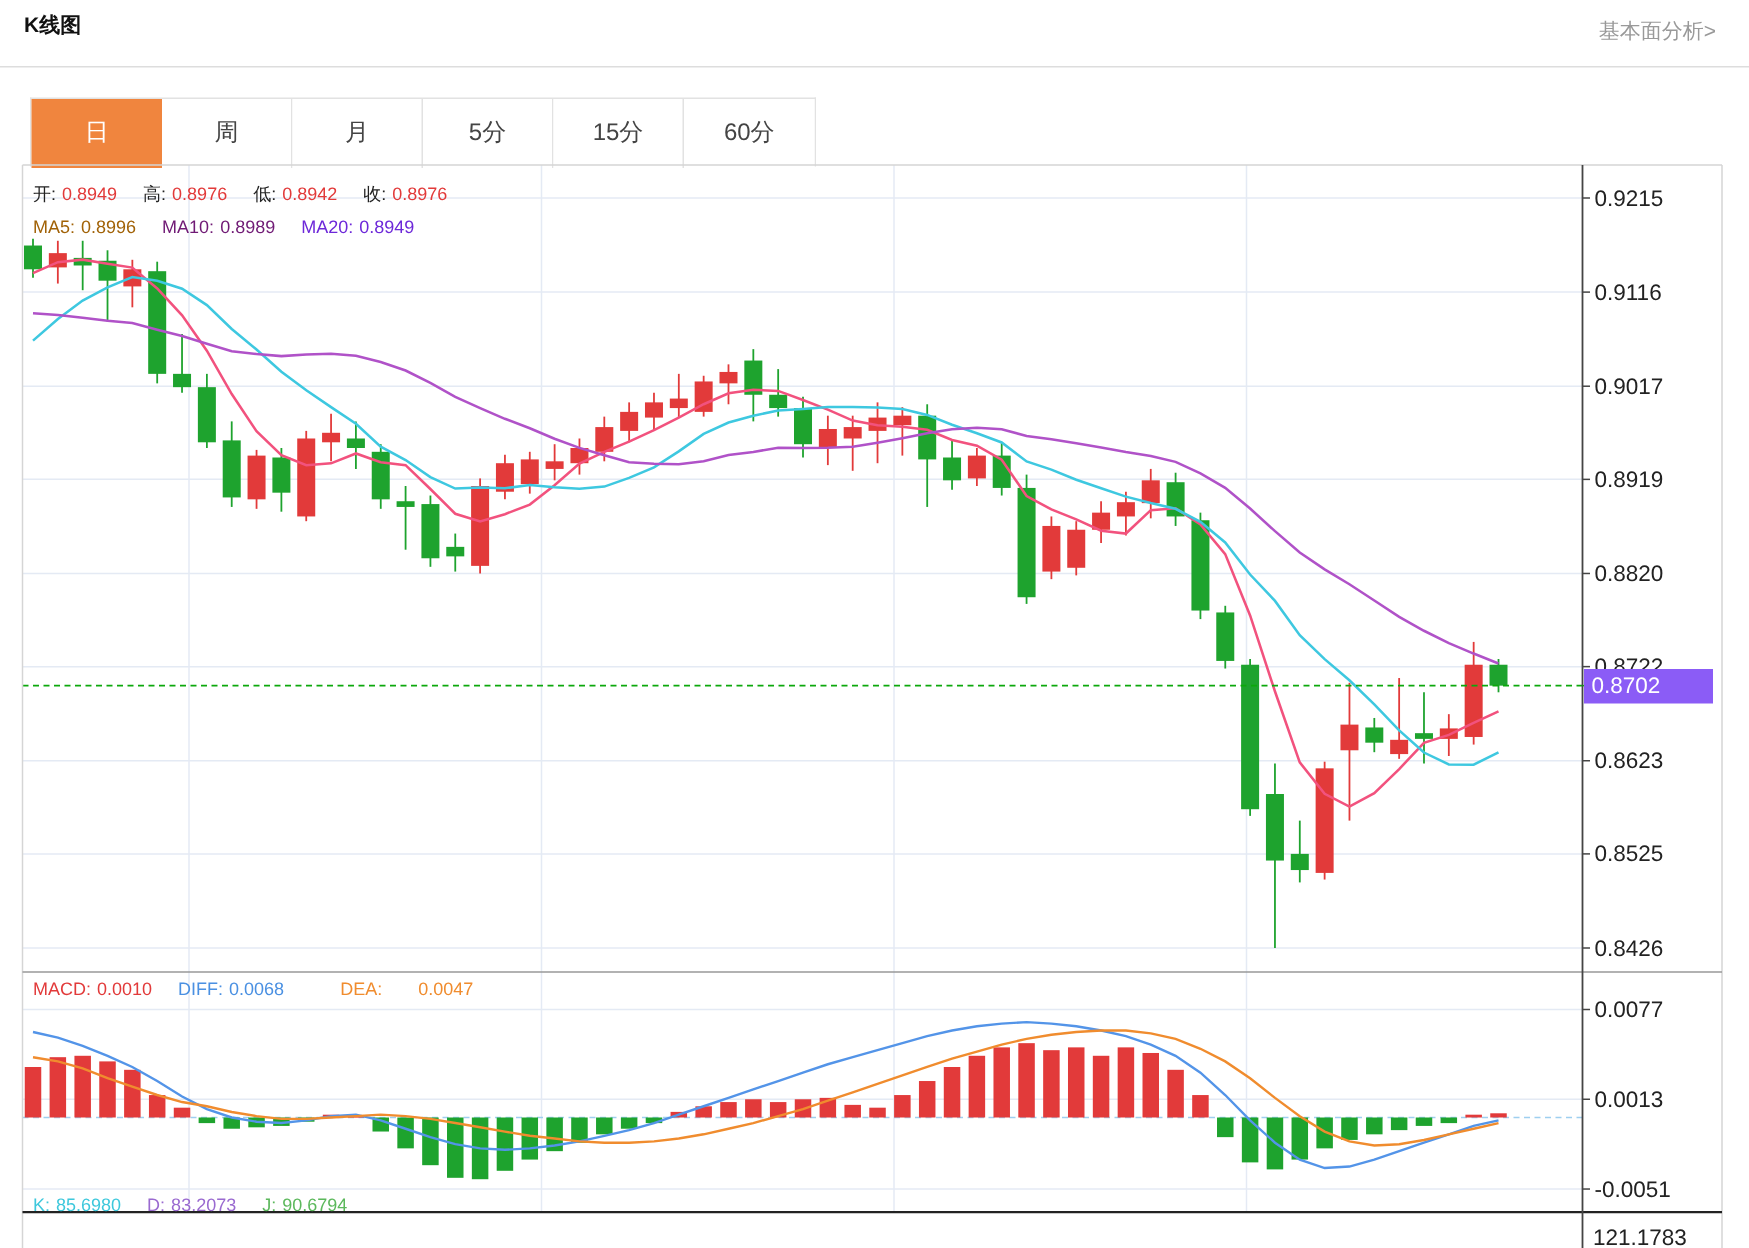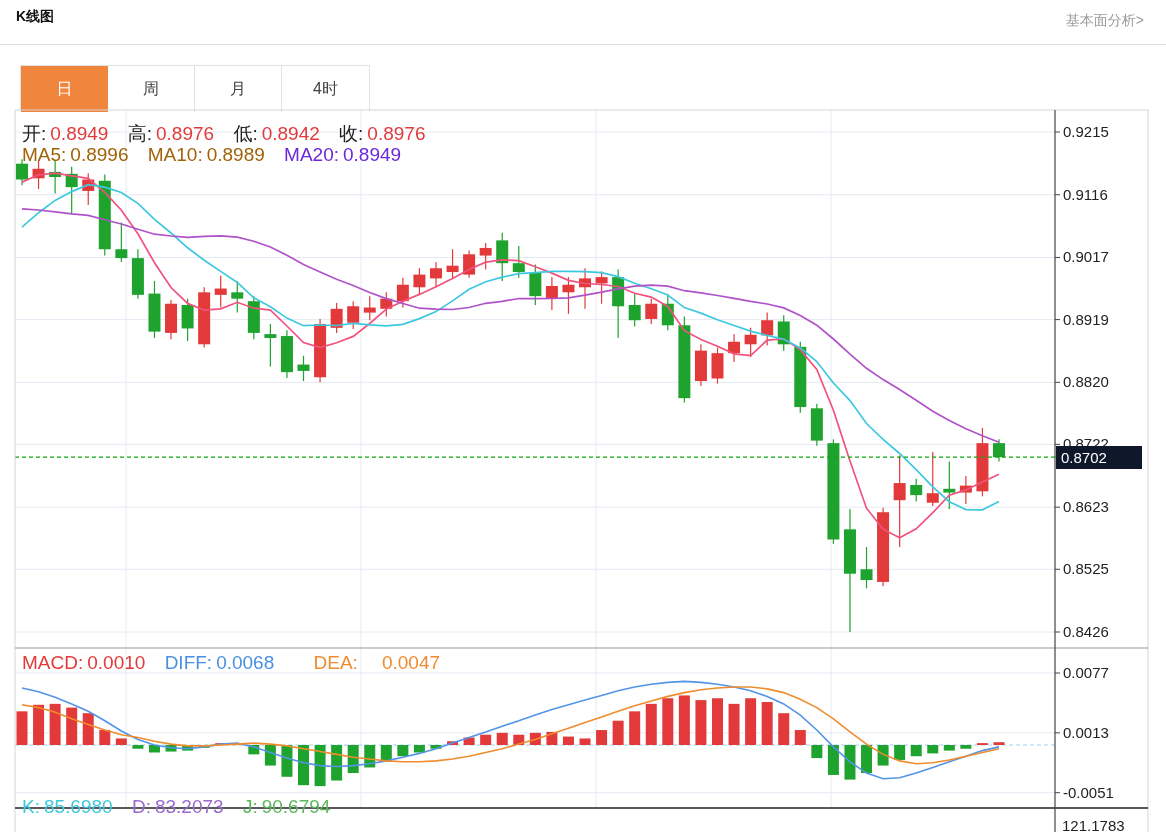--- a/index.html
+++ b/index.html
@@ -11,49 +11,51 @@
   .abs{position:absolute;}
   #page-title{left:16px;top:8px;font-size:14px;font-weight:bold;color:#111;}
   #fundamental-link{right:22px;top:12px;font-size:14px;color:#999;cursor:pointer;}
   #top-divider{left:0;top:44px;width:1166px;height:1px;background:#ddd;}
   #tab-bar{left:20px;top:65px;display:flex;border:1px solid #e2e2e2;border-bottom:none;height:46px;box-sizing:border-box;}
   .tab{width:87px;height:46px;line-height:45px;text-align:center;font-size:16px;color:#444;
        background:#fff;border-right:1px solid #e2e2e2;box-sizing:border-box;cursor:pointer;}
   .tab:last-child{border-right:none;}
   .tab.active{background:#F0853E;color:#fff;border-right:none;}
   #chart-svg{left:0;top:0;width:1166px;height:832px;}
-  .legend{font-size:19px;white-space:nowrap;}
+  .legend{font-size:12px;white-space:nowrap;}
   .legend span{margin-right:4px;}
   .gap{margin-right:14px !important;}
   .c-ink{color:#222;}
   .c-red{color:#E23A3A;}
   .c-pink{color:#a16207;}
-  .c-cyan{color:#a16207;}
+  .c-cyan{color:#701a75;}
   .c-purple{color:#6d28d9;}
   .c-blue{color:#4A90E2;}
   .c-orange{color:#F08C2E;margin-left:20px;}
   .c-kcyan{color:#3EC8DC;}
   .c-dpurple{color:#9A6AD0;}
   .c-jgreen{color:#5CB85C;}
-  #price-badge{left:1056px;top:446px;width:86px;height:23px;background:#0f172a;color:#fff;
+  #price-badge{left:1056px;top:446px;width:86px;height:23px;background:#8b5cf6;color:#fff;
        font-size:15px;line-height:23px;padding-left:5px;box-sizing:border-box;}
   #kdj-axis-tick{left:1062px;top:817px;font-size:15px;color:#222;}
 </style>
 </head>
 <body>
 
 <div class="abs" id="page-title">K线图</div>
 <div class="abs" id="fundamental-link">基本面分析&gt;</div>
 <div class="abs" id="top-divider"></div>
 
 <div class="abs" id="tab-bar">
     <div class="tab active">日</div>
     <div class="tab">周</div>
     <div class="tab">月</div>
-    <div class="tab">4时</div>
+    <div class="tab">5分</div>
+    <div class="tab">15分</div>
+    <div class="tab">60分</div>
   </div>
 
 <svg class="abs" id="chart-svg" xmlns="http://www.w3.org/2000/svg" viewBox="0 0 1166 832">
     <line x1="15" y1="132" x2="1055" y2="132" stroke="#E4EAF4" stroke-width="1"></line>
     <line x1="15" y1="194.7376425855515" x2="1055" y2="194.7376425855515" stroke="#E4EAF4" stroke-width="1"></line>
     <line x1="15" y1="257.475285171103" x2="1055" y2="257.475285171103" stroke="#E4EAF4" stroke-width="1"></line>
     <line x1="15" y1="319.57921419518357" x2="1055" y2="319.57921419518357" stroke="#E4EAF4" stroke-width="1"></line>
     <line x1="15" y1="382.31685678073507" x2="1055" y2="382.31685678073507" stroke="#E4EAF4" stroke-width="1"></line>
     <line x1="15" y1="444.42078580481643" x2="1055" y2="444.42078580481643" stroke="#E4EAF4" stroke-width="1"></line>
     <line x1="15" y1="507.1584283903679" x2="1055" y2="507.1584283903679" stroke="#E4EAF4" stroke-width="1"></line>

